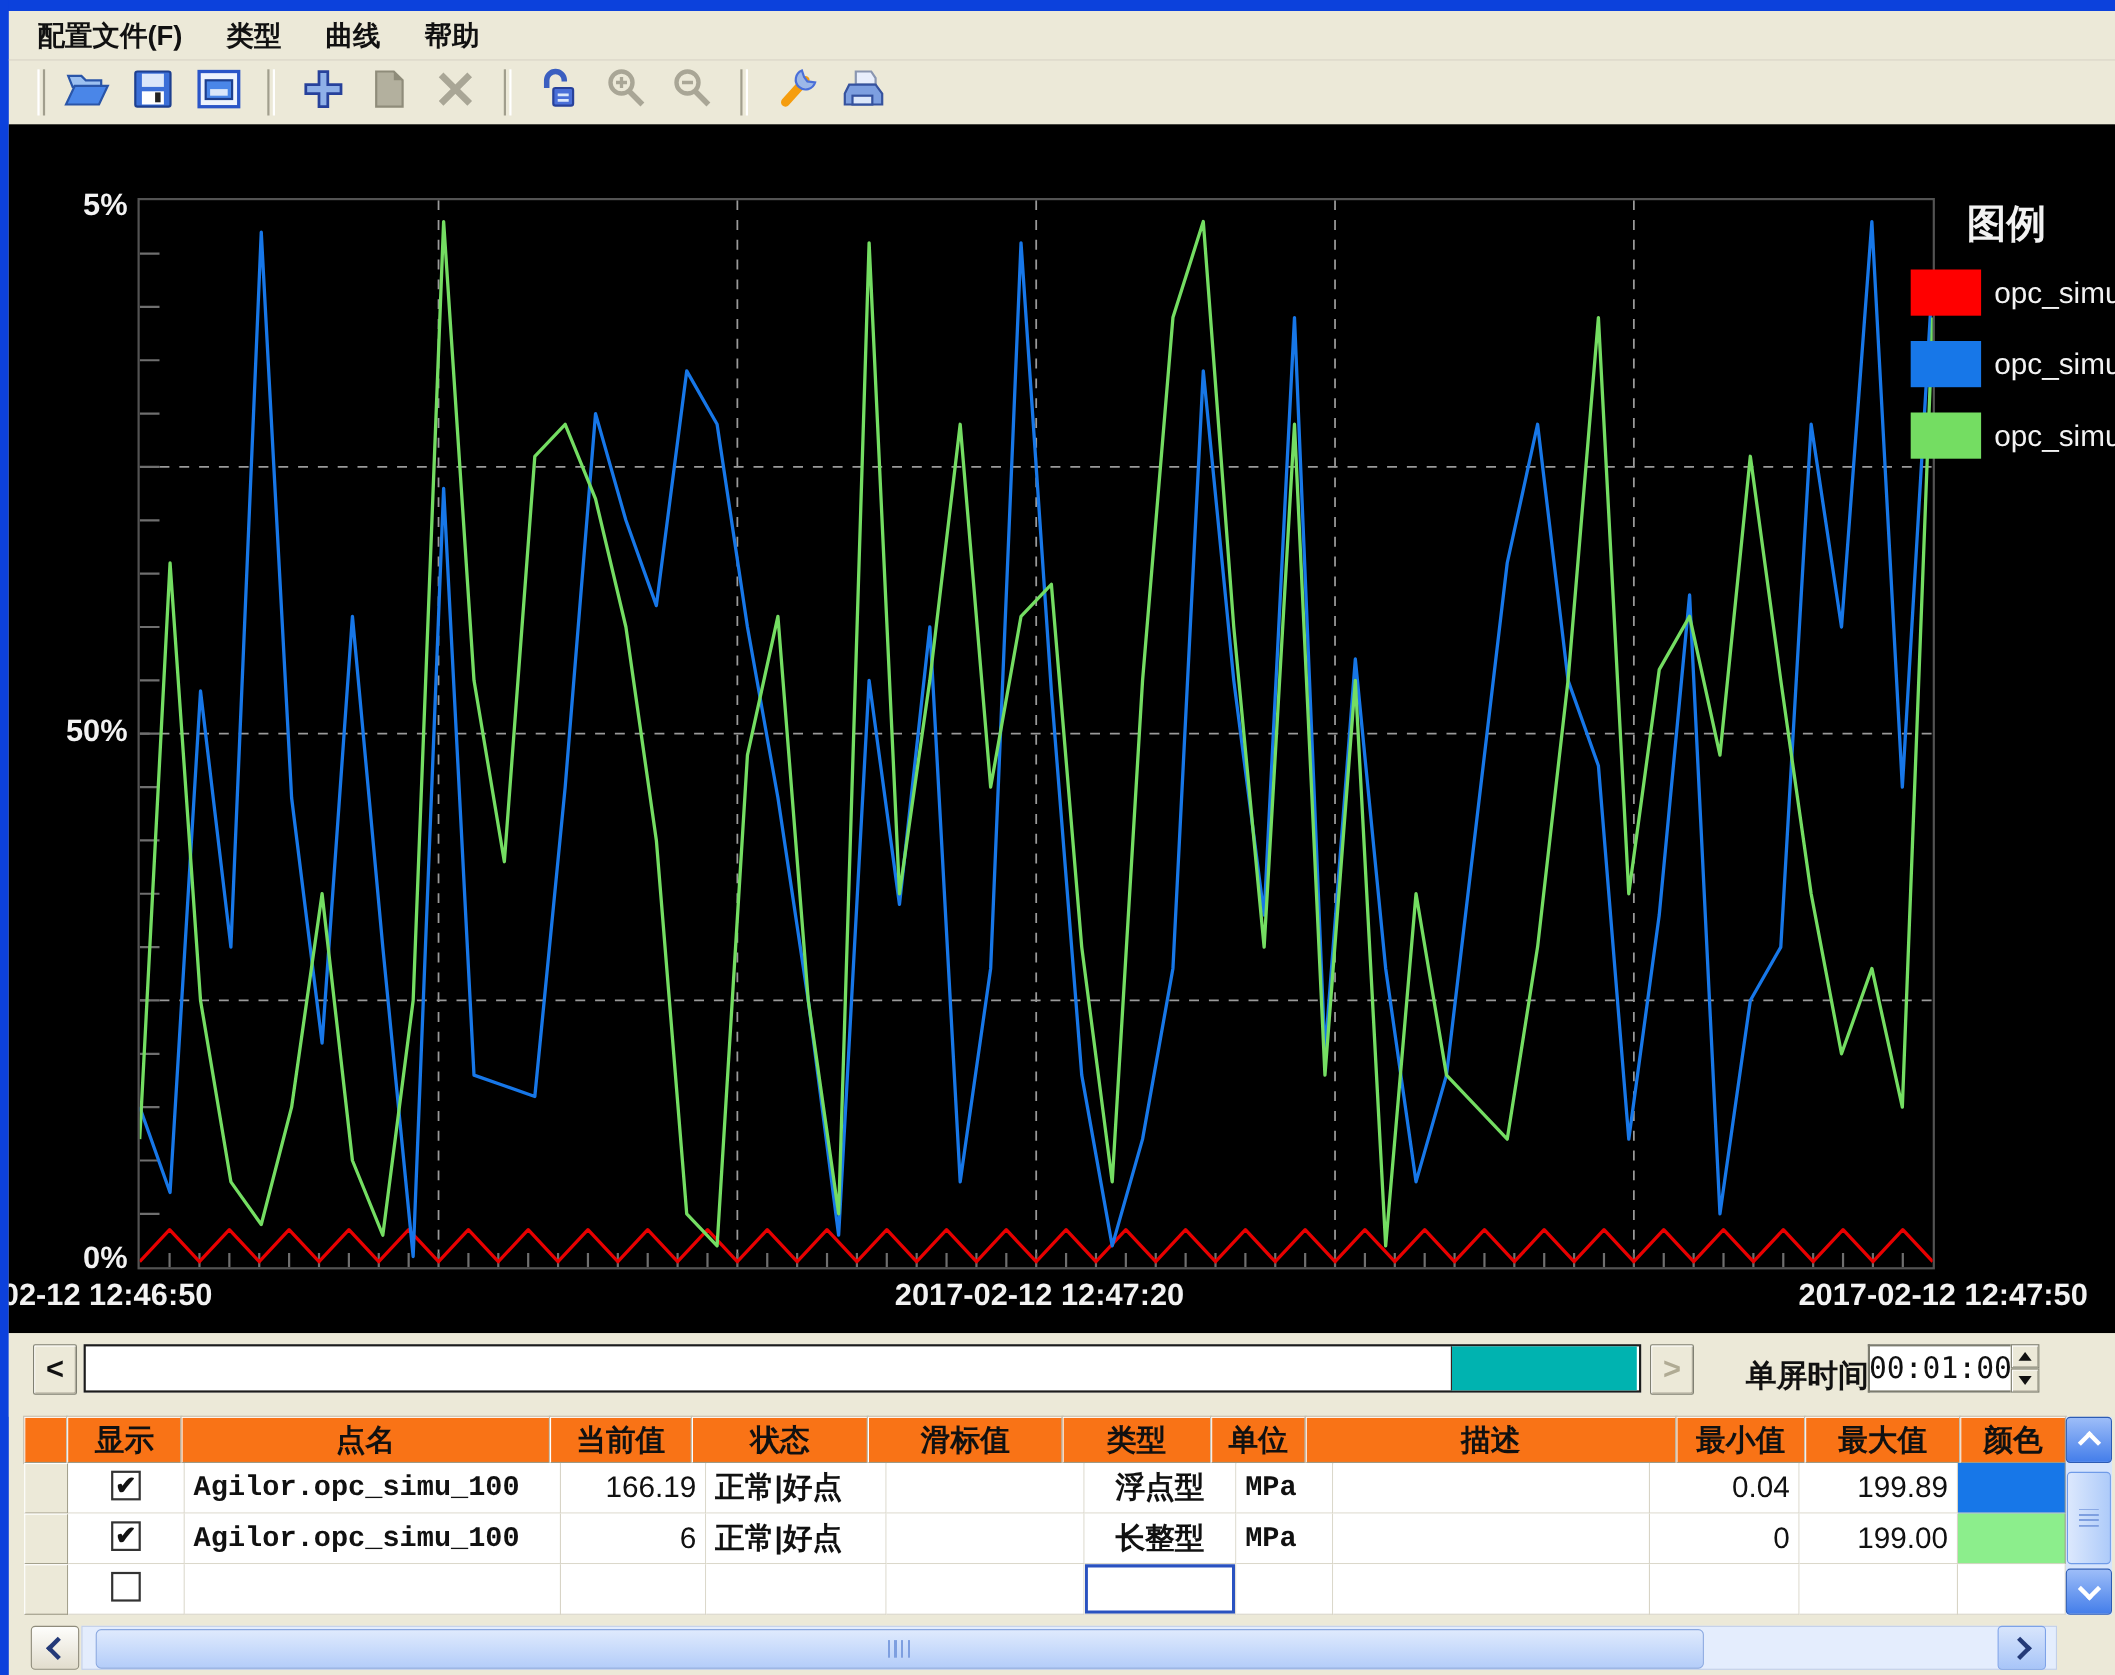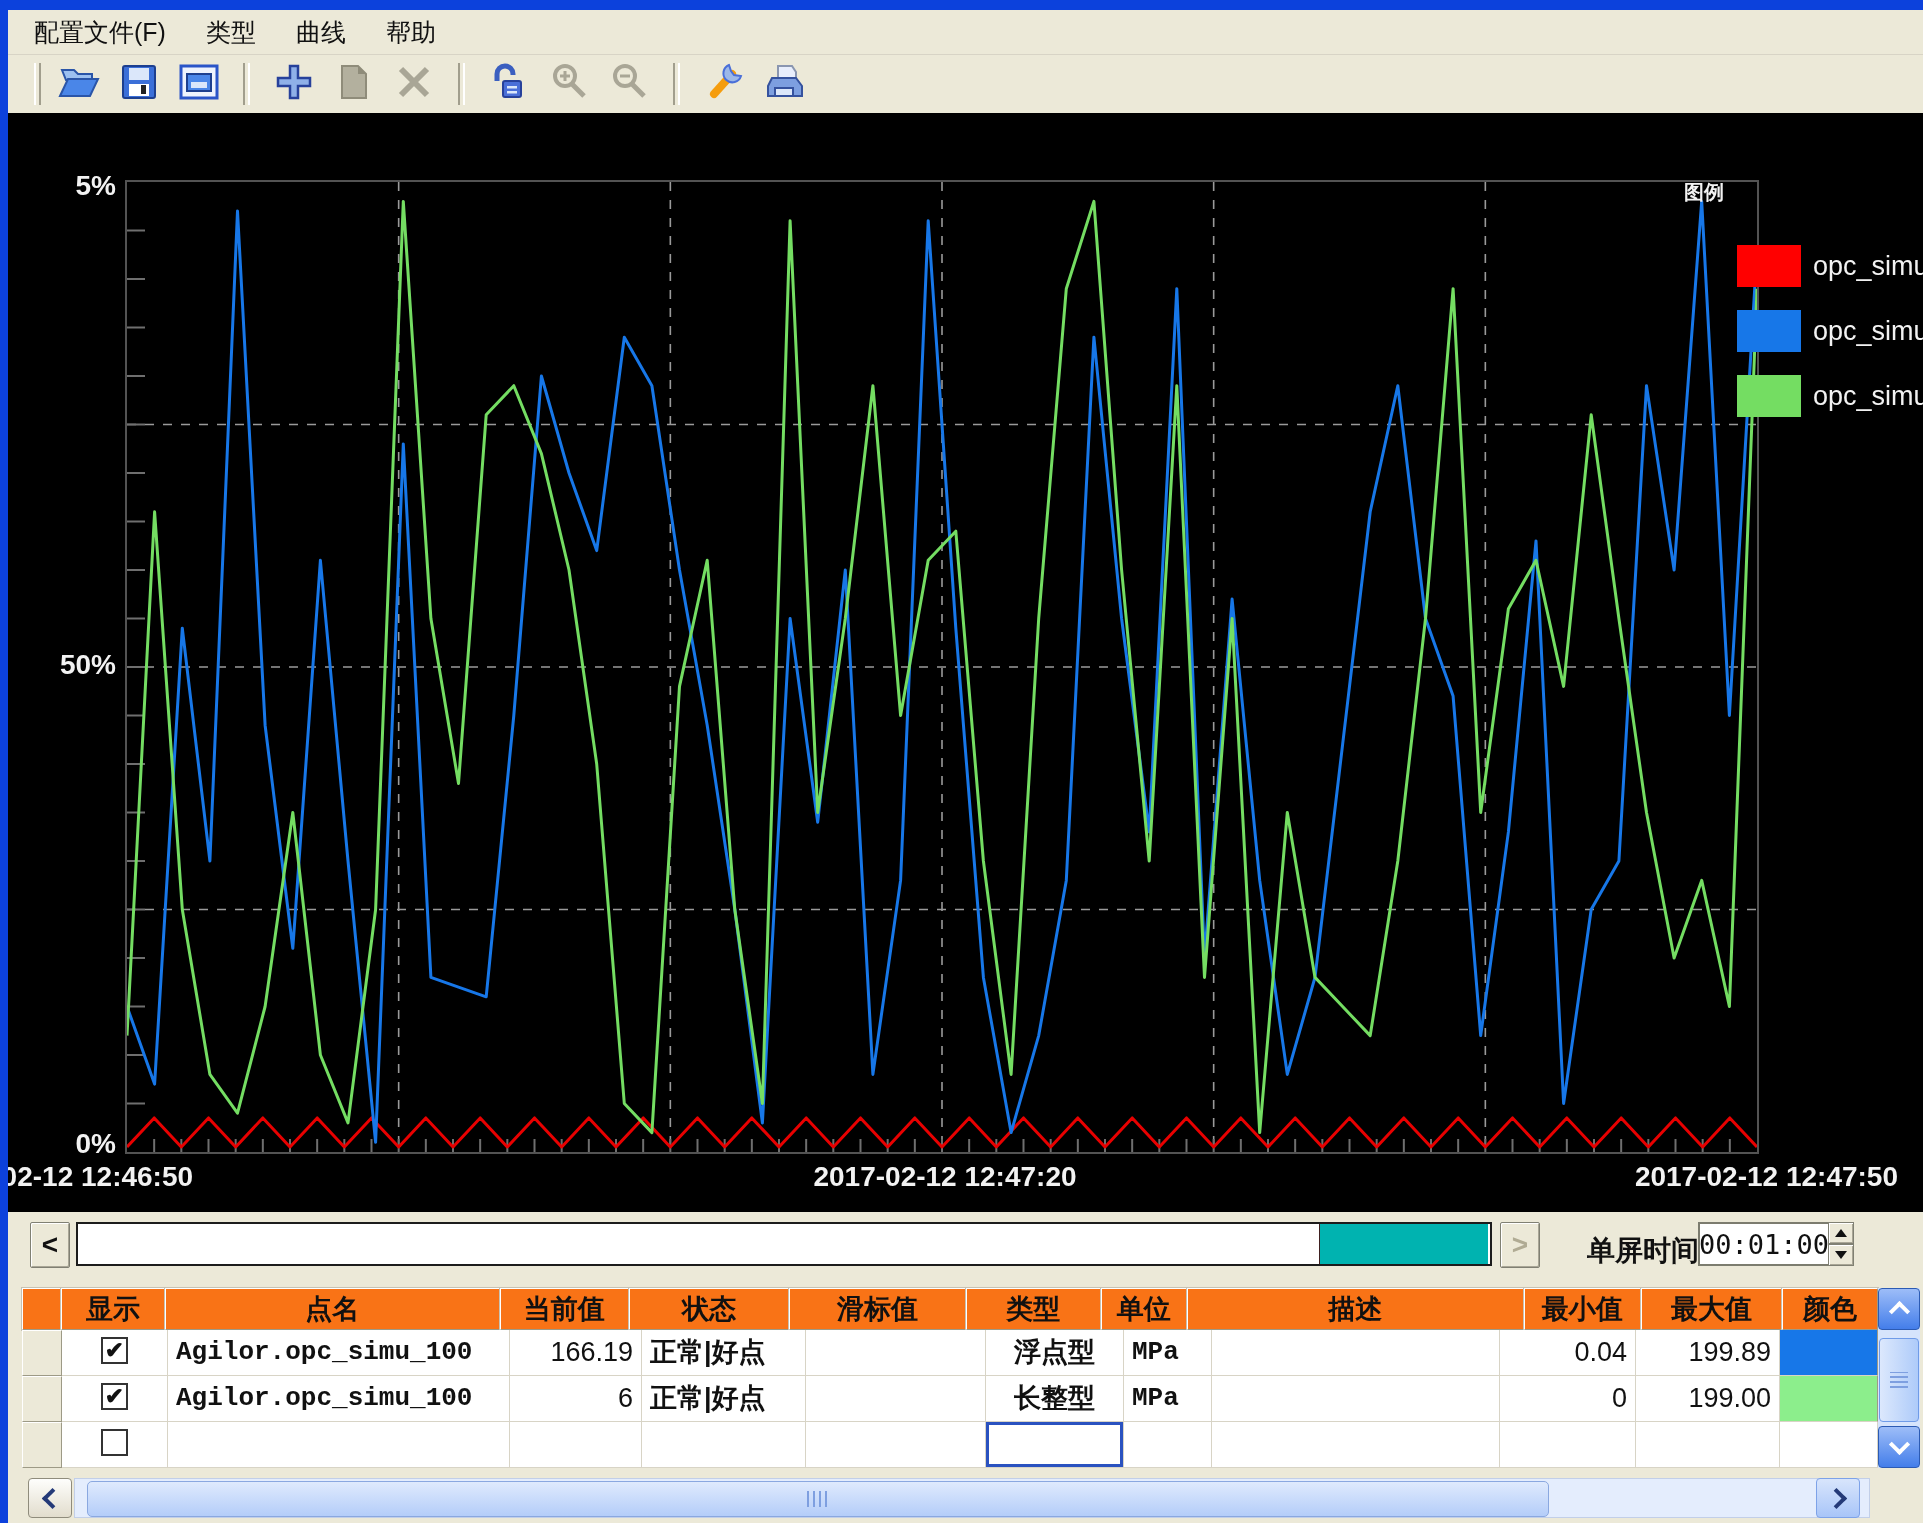--- a/index.html
+++ b/index.html
@@ -3,42 +3,42 @@
 <meta charset="utf-8">
 <style>
   html,body{margin:0;padding:0;width:1923px;height:1523px;overflow:hidden;
     background:#ece9d8;font-family:"Liberation Sans",sans-serif;}
   
   #top-edge{position:absolute;left:0;top:0;width:1923px;height:10px;background:#0c41dc;}
   #left-edge{position:absolute;left:0;top:0;width:8px;height:1523px;background:#0c41dc;}
   
   #menubar{position:absolute;left:8px;top:10px;width:1915px;height:44px;display:flex;
     align-items:center;padding-left:6px;border-bottom:1px solid #d8d4c6;}
-  .menu-item{font-size:25px;font-weight:400;color:#111;padding:0 20px;cursor:default;}
+  .menu-item{font-size:25px;font-weight:700;color:#111;padding:0 20px;cursor:default;}
   
   #toolbar{position:absolute;left:8px;top:54px;width:1915px;height:59px;display:flex;align-items:center;}
   #toolbar-grip{width:3px;height:42px;margin-left:26px;margin-right:12px;
     border-left:2px solid #fff;border-right:2px solid #a19e8d;}
   #toolbar-buttons{display:flex;align-items:center;gap:8px;}
   .tbtn{width:52px;height:50px;display:flex;align-items:center;justify-content:center;}
   .tbtn svg{width:44px;height:44px;}
   .tsep{width:3px;height:42px;margin:0 10px;border-left:2px solid #a19e8d;border-right:2px solid #fff;}
   
   #chart{position:absolute;left:8px;top:113px;width:1915px;height:1099px;background:#000;overflow:hidden;}
   #chart-title{position:absolute;left:117px;top:10px;width:1630px;text-align:center;
     color:#f2f2f2;font-size:29px;font-weight:700;letter-spacing:2px;}
   #plot{position:absolute;left:117px;top:67px;width:1630px;height:970px;border:2px solid #535353;}
   #plotsvg{width:1630px;height:970px;display:block;}
   #plotsvg .grid{stroke:#9a9a9a;stroke-width:1.6;stroke-dasharray:9 9;}
   #plotsvg .tick{stroke:#6f6f6f;stroke-width:2;}
   #plotsvg .series{fill:none;stroke-width:3;stroke-linejoin:round;}
   .ylab{position:absolute;left:0;width:108px;text-align:right;color:#f2f2f2;font-size:28px;font-weight:700;}
   .xlab{position:absolute;top:1048px;width:330px;color:#f2f2f2;font-size:28px;font-weight:700;white-space:nowrap;}
   .xl-left{text-align:left;} .xl-center{text-align:center;} .xl-right{text-align:right;}
-  #legend-title{position:absolute;left:1676px;top:66px;color:#f2f2f2;font-size:20px;font-weight:700;}
+  #legend-title{position:absolute;left:1780px;top:66px;color:#f2f2f2;font-size:36px;font-weight:700;}
   .legend-item{position:absolute;left:1729px;height:42px;display:flex;align-items:center;}
   .legend-swatch{width:64px;height:42px;display:inline-block;}
   .legend-label{color:#f2f2f2;font-size:27px;margin-left:12px;white-space:nowrap;}
   
   #controls{position:absolute;left:8px;top:1212px;width:1915px;height:76px;background:#ece9d8;}
   .xpbtn{position:absolute;top:10px;height:44px;background:#ece9d8;border:1px solid #808073;
     box-shadow:inset 1px 1px 0 #fff,inset -1px -1px 0 #a9a696;font-size:28px;font-weight:700;
     display:flex;align-items:center;justify-content:center;border-radius:2px;}
   #scroll-left-btn{left:22px;width:38px;color:#111;}
   #scroll-right-btn{left:1492px;width:38px;color:#b0ab94;}

